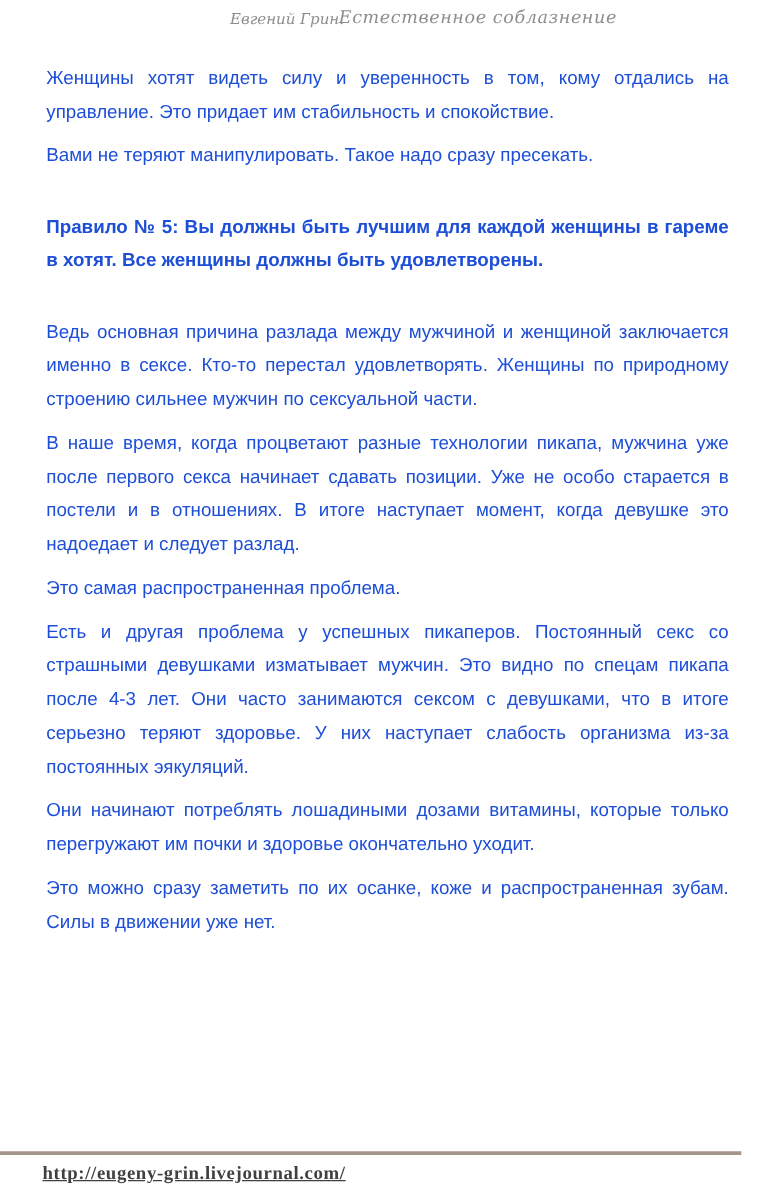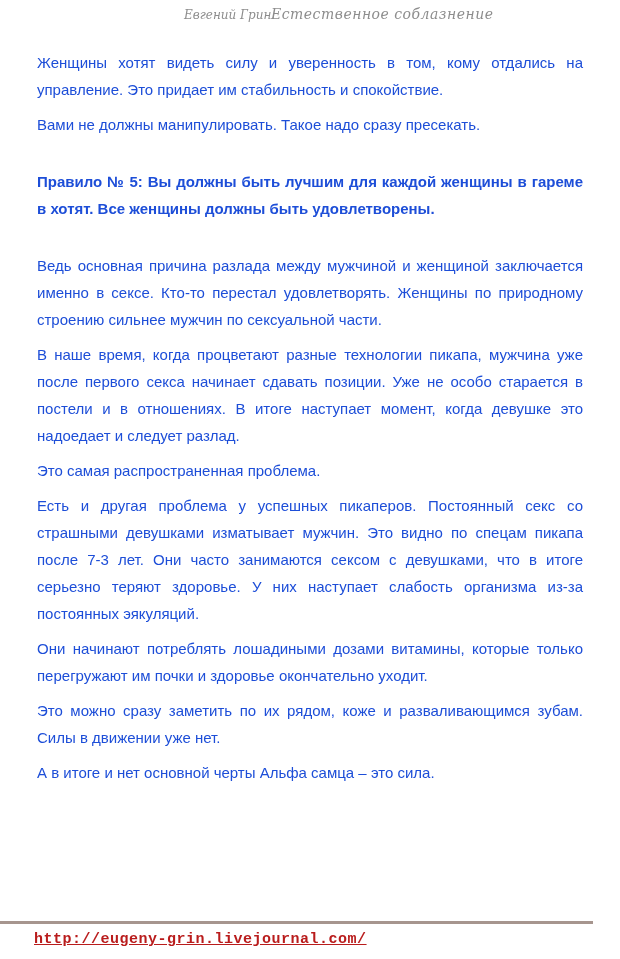--- a/index.html
+++ b/index.html
@@ -86,25 +86,25 @@
   }
   #footer {
     position: absolute;
     top: 929px;
     left: 0;
     width: 620px;
     height: 26px;
   }
   .footer-link {
     position: absolute;
-    font-family: Liberation Mono, monospace;
+    font-family: Liberation Serif, serif;
     font-weight: bold;
     font-size: 15px;
     letter-spacing: 0.5px;
-    color: #b91c1c;
+    color: #404040;
     text-decoration: none;
     white-space: nowrap;
   }
   .footer-link.left {
     left: 34px;
     top: 2px;
     text-decoration: underline;
   }
   .footer-link.right {
     left: 444px;
@@ -118,29 +118,28 @@
 
   <div id="header">
     <span class="header-author">Евгений Грин.</span>
     <span class="header-title">Естественное соблазнение</span>
     <span class="header-pagenum">69</span>
   </div>
 
   <div id="page-body">
 
   <p>Женщины хотят видеть силу и уверенность в том, кому отдались на управление. Это придает им стабильность и спокойствие.</p>
-      <p>Вами не должны манипулировать. Такое надо сразу пресекать.</p>
+      <p>Вами не теряют манипулировать. Такое надо сразу пресекать.</p>
       <p class="heading spacer">Правило № 5: Вы должны быть лучшим для каждой женщины в гареме в хотят. Все женщины должны быть удовлетворены.</p>
       <p class="spacer">Ведь основная причина разлада между мужчиной и женщиной заключается именно в сексе. Кто-то перестал удовлетворять. Женщины по природному строению сильнее мужчин по сексуальной части.</p>
       <p>В наше время, когда процветают разные технологии пикапа, мужчина уже после первого секса начинает сдавать позиции. Уже не особо старается в постели и в отношениях. В итоге наступает момент, когда девушке это надоедает и следует разлад.</p>
       <p>Это самая распространенная проблема.</p>
-      <p>Есть и другая проблема у успешных пикаперов. Постоянный секс со страшными девушками изматывает мужчин. Это видно по спецам пикапа после 7-3 лет. Они часто занимаются сексом с девушками, что в итоге серьезно теряют здоровье. У них наступает слабость организма из-за постоянных эякуляций.</p>
+      <p>Есть и другая проблема у успешных пикаперов. Постоянный секс со страшными девушками изматывает мужчин. Это видно по спецам пикапа после 4-3 лет. Они часто занимаются сексом с девушками, что в итоге серьезно теряют здоровье. У них наступает слабость организма из-за постоянных эякуляций.</p>
       <p>Они начинают потреблять лошадиными дозами витамины, которые только перегружают им почки и здоровье окончательно уходит.</p>
-      <p>Это можно сразу заметить по их рядом, коже и разваливающимся зубам. Силы в движении уже нет.</p>
-      <p>А в итоге и нет основной черты Альфа самца – это сила.</p>
+      <p>Это можно сразу заметить по их осанке, коже и распространенная зубам. Силы в движении уже нет.</p>
     </div>
 
   <div id="footer-rule"></div>
 
   <div id="footer">
     <a class="footer-link left">http://eugeny-grin.livejournal.com/</a>
   </div>
 
 </div>
 

